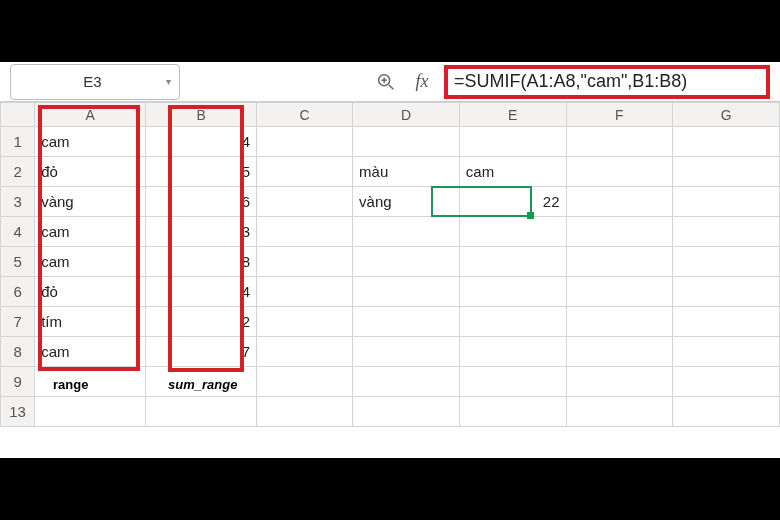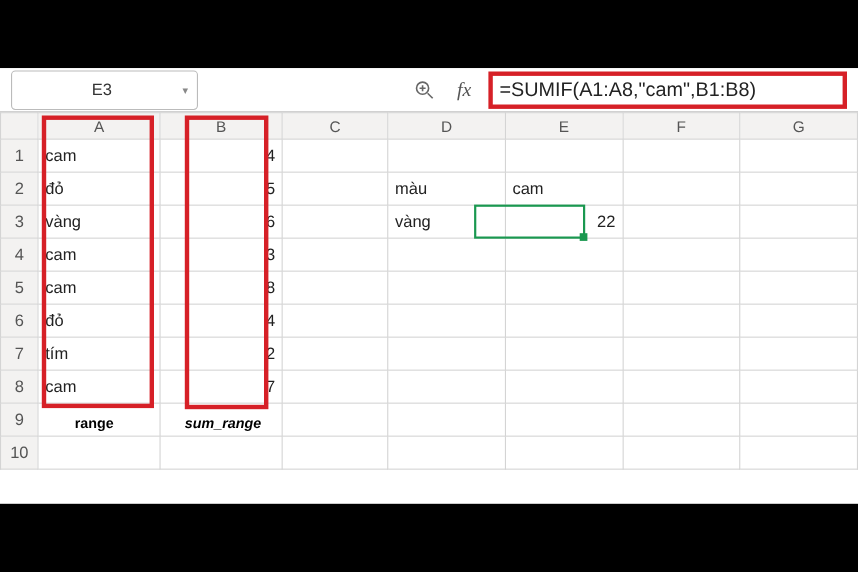--- a/index.html
+++ b/index.html
@@ -252,34 +252,34 @@
           <td class="rowhdr">9</td>
           <td></td>
           <td></td>
           <td></td>
           <td></td>
           <td></td>
           <td></td>
           <td></td>
         </tr>
         <tr>
-          <td class="rowhdr">10</td>
+          <td class="rowhdr">13</td>
           <td></td>
           <td></td>
           <td></td>
           <td></td>
           <td></td>
           <td></td>
           <td></td>
         </tr>
       </tbody>
   </table>
 
   <div class="active-cell" style="left:431px; top:84px; width:101px; height:31px;"></div>
 
   <div class="red-box" style="left:38px; top:3px; width:102px; height:266px;"></div>
   <div class="red-box" style="left:168px; top:3px; width:76px; height:267px;"></div>
 
-  <div class="anno" style="left:68px; top:275px;">range</div>
+  <div class="anno" style="left:53px; top:275px;">range</div>
   <div class="anno" style="left:168px; top:275px;font-style:italic;">sum_range</div>
 </div>
 
 <div class="blackbar-bottom"></div>
 
 </body></html>

